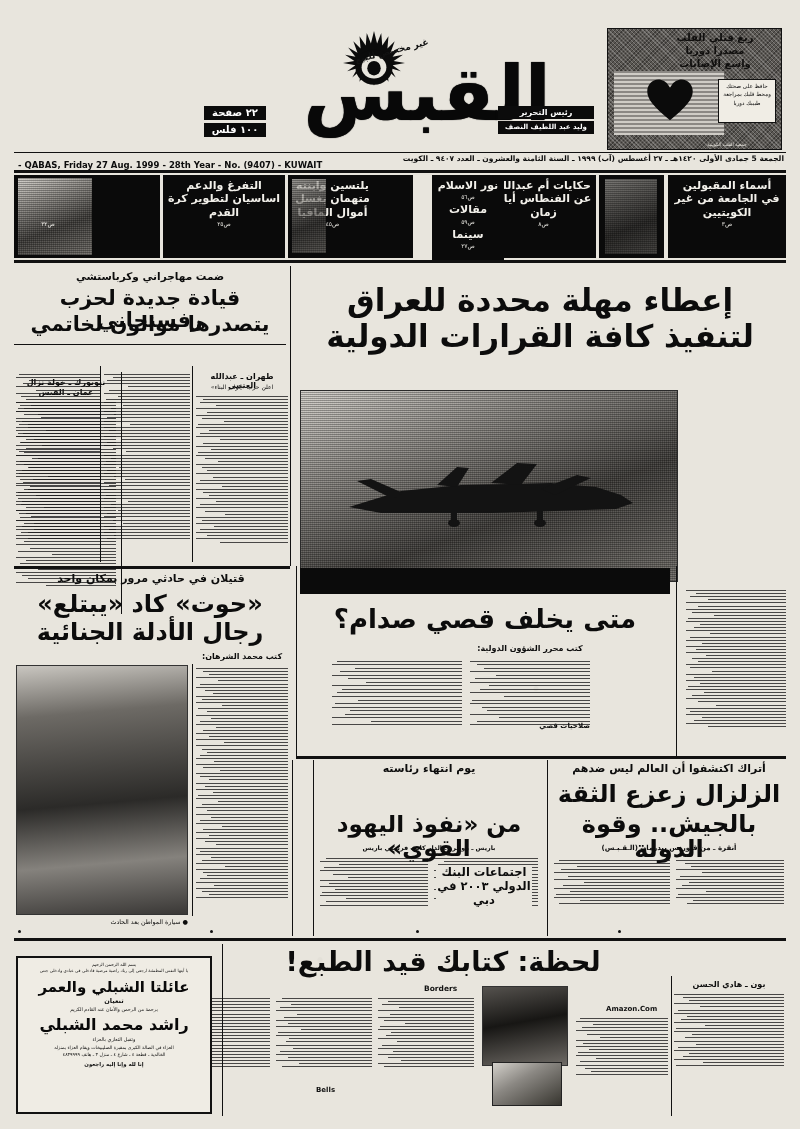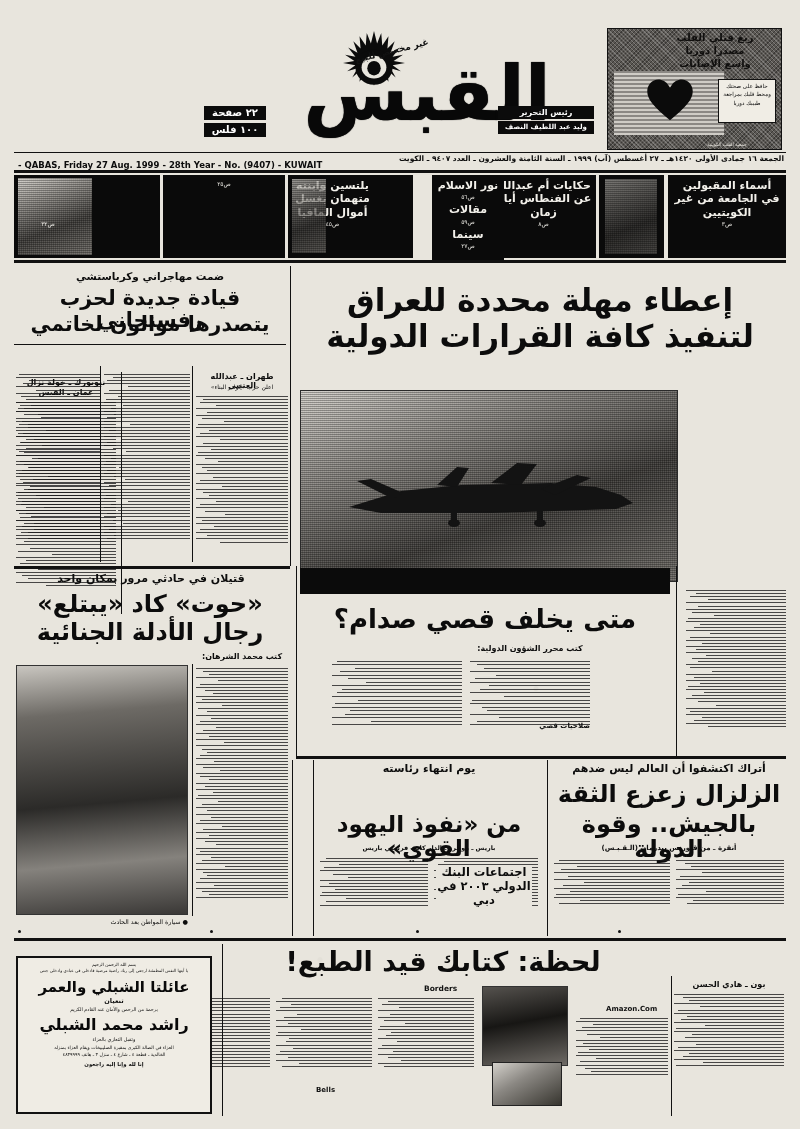--- a/index.html
+++ b/index.html
@@ -98,21 +98,21 @@
     <div class="r ar" style="right:170px;top:22px;width:110px;font-size:9px;font-weight:bold;color:#111;transform:rotate(-14deg);">غير مخصص للبيع</div>
 
     <div class="r invert ar ctr" style="left:4px;top:78px;width:62px;height:14px;font-size:10px;font-weight:bold;line-height:14px;">٢٢ صفحة</div>
     <div class="r invert ar ctr" style="left:4px;top:95px;width:62px;height:14px;font-size:10px;font-weight:bold;line-height:14px;">١٠٠ فلس</div>
 
     <div class="r invert ar ctr" style="right:6px;top:78px;width:96px;height:13px;font-size:8px;font-weight:bold;line-height:13px;">رئيس التحرير</div>
     <div class="r invert ar ctr" style="right:6px;top:93px;width:96px;height:13px;font-size:7px;font-weight:bold;line-height:13px;">وليد عبد اللطيف النصف</div>
   </div>
 
   <div class="r hr1" style="left:14px;top:152px;width:772px;"></div>
-  <div class="r ar blk" style="right:16px;top:154px;width:430px;font-size:7.5px;font-weight:bold;">الجمعة ١٦ جمادى الأولى ١٤٢٠هـ ـ ٢٧ أغسطس (آب) ١٩٩٩ ـ السنة الثامنة والعشرون ـ العدد ٩٤٠٧ ـ الكويت</div>
+  <div class="r ar blk" style="right:16px;top:154px;width:430px;font-size:7.5px;font-weight:bold;">الجمعة 5 جمادى الأولى ١٤٢٠هـ ـ ٢٧ أغسطس (آب) ١٩٩٩ ـ السنة الثامنة والعشرون ـ العدد ٩٤٠٧ ـ الكويت</div>
   <div class="r blk" style="left:18px;top:160px;width:360px;font-size:8.5px;font-weight:bold;direction:ltr;text-align:left;">- QABAS, Friday 27 Aug. 1999 - 28th Year - No. (9407) - KUWAIT</div>
   <div class="r hr2" style="left:14px;top:170px;width:772px;"></div>
 
   <div class="r" style="left:14px;top:175px;width:772px;height:83px;">
 
     <div class="r idxcell ar ctr" style="right:0;top:0;width:118px;height:83px;padding:4px 4px 0;">
       <div class="t">أسماء المقبولين في الجامعة من غير الكويتيين</div>
       <div class="p">ص٣</div>
     </div>
 
@@ -134,20 +134,21 @@
       <div class="p">ص٢٧</div>
     </div>
 
     <div class="r idxcell ar" style="right:373px;top:0;width:125px;height:83px;padding:4px 4px 0;">
       <div class="r photo" style="left:4px;top:4px;width:34px;height:74px;opacity:.7;"></div>
       <div class="t ctr" style="margin-right:36px;">يلتسين وابنته متهمان بغسل أموال المافيا</div>
       <div class="p ctr" style="margin-right:36px;">ص٤٥</div>
     </div>
 
     <div class="r idxcell ar ctr" style="right:501px;top:0;width:122px;height:83px;padding:4px 4px 0;">
+      <div class="t">التفرغ والدعم اساسيان لتطوير كرة القدم</div>
       <div class="p">ص٢٥</div>
     </div>
 
     <div class="r idxcell ar" style="right:626px;top:0;width:146px;height:83px;padding:4px 4px 0;">
       <div class="r photo" style="left:4px;top:3px;width:74px;height:77px;"></div>
       <div class="t ctr" style="margin-right:78px;">سواعد الخير والعمل</div>
       <div class="p ctr" style="margin-right:78px;">ص٣٢</div>
     </div>
   </div>
   <div class="r hr2" style="left:14px;top:260px;width:772px;"></div>

